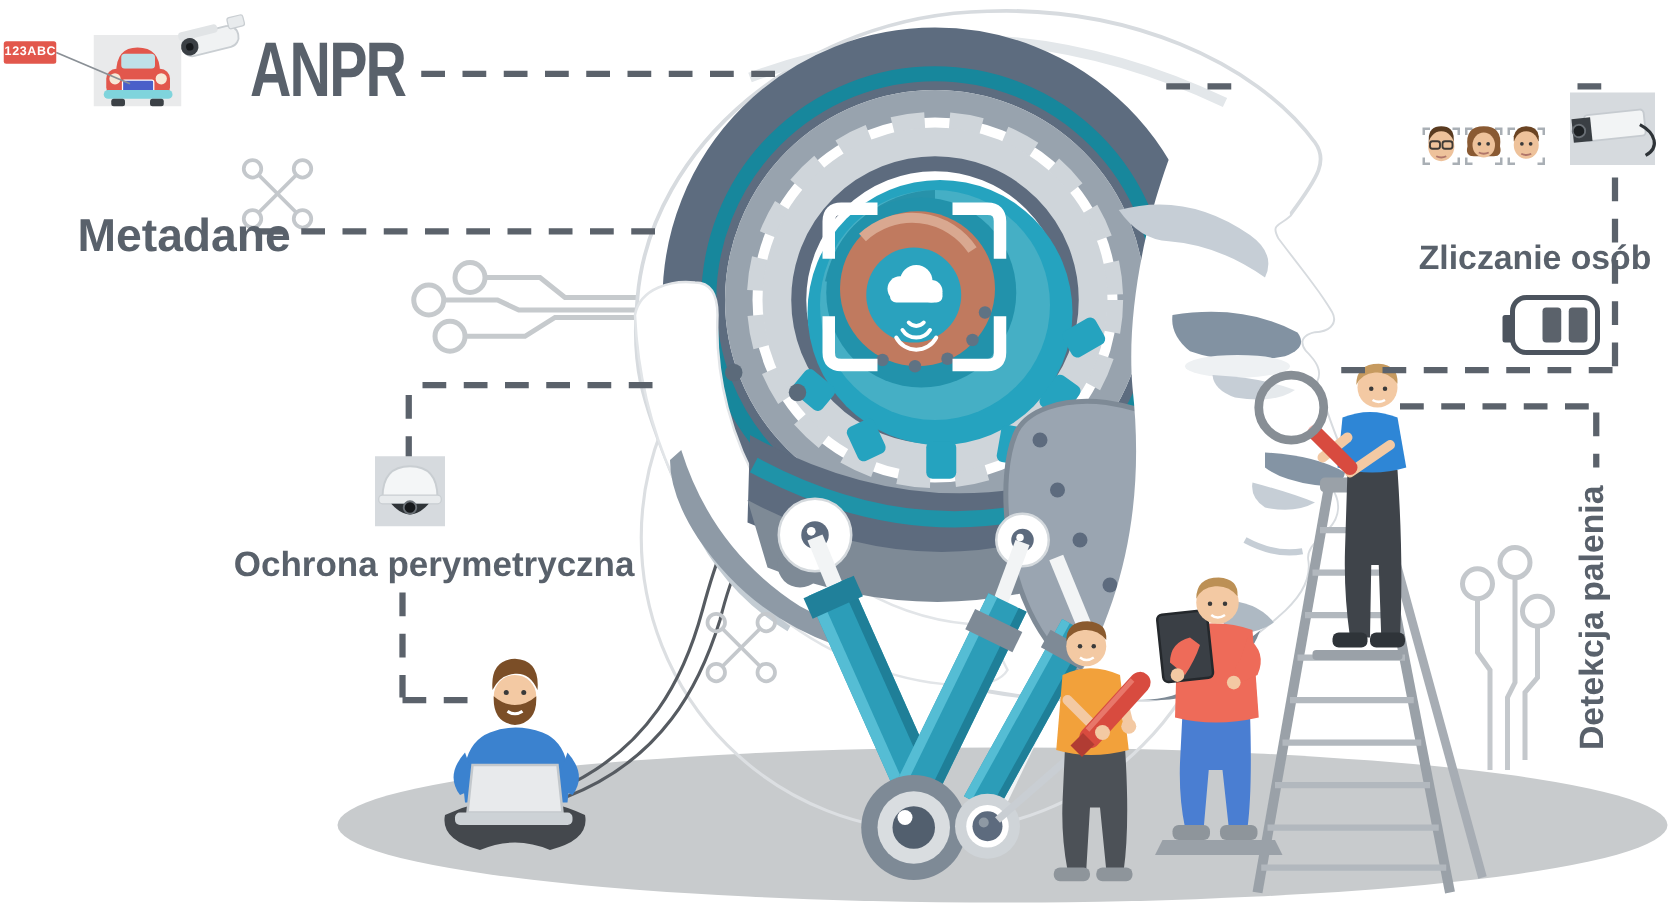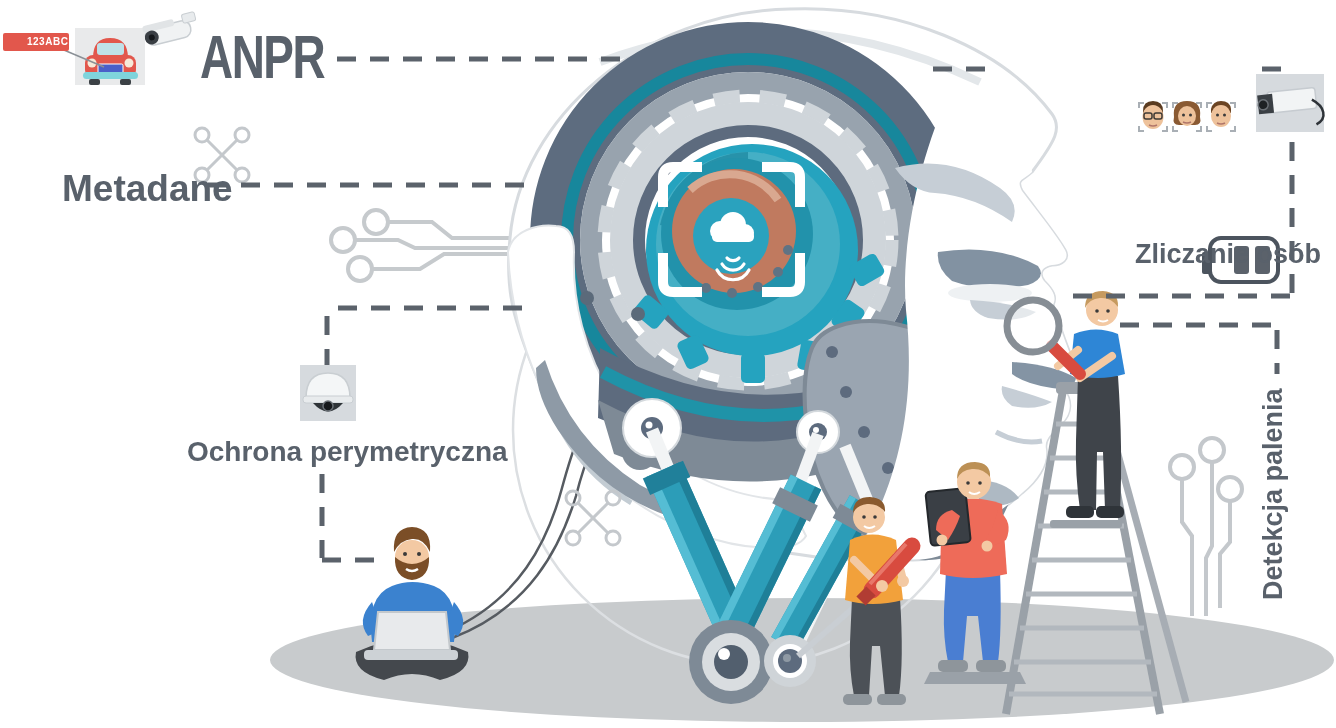--- a/index.html
+++ b/index.html
@@ -4,25 +4,25 @@
 <style>
   html,body{margin:0;padding:0;background:#fff;}
   #stage{position:relative;width:1336px;height:728px;background:#ffffff;overflow:hidden;
          font-family:"Liberation Sans",sans-serif;}
   #scene{position:absolute;left:0;top:0;}
   .lbl{position:absolute;font-weight:bold;color:#59616b;white-space:nowrap;line-height:1;}
   .lbl-anpr{left:200px;top:26px;font-size:62px;letter-spacing:-2px;transform:scaleX(.74);transform-origin:left top;}
   .lbl-meta{left:62px;top:170px;font-size:37px;}
   .lbl-perim{left:187px;top:438px;font-size:28px;}
   .lbl-face{left:991px;top:55px;font-size:26px;}
-  .lbl-count{left:1135px;top:193px;font-size:27px;margin-top:48px;}
+  .lbl-count{left:1135px;top:193px;font-size:27px;}
   .lbl-smoke{left:1260px;top:368px;font-size:27px;writing-mode:vertical-rl;transform:rotate(180deg);height:232px;}
   .plate-tag{position:absolute;left:3px;top:33px;width:42px;height:18px;background:#e2574c;
-             color:#fff;font-size:10px;font-weight:bold;text-align:left;line-height:18px;
-             border-radius:2px;letter-spacing:.5px;padding-left:24px;}
+             color:#fff;font-size:10px;font-weight:bold;text-align:right;line-height:18px;
+             border-radius:2px;letter-spacing:.5px;}
 </style>
 </head>
 <body>
 
 <div id="stage">
 
 <svg id="scene" width="1336" height="728" viewBox="0 0 1336 728">
   <defs>
     <g id="wrench" stroke="#c4c8cc" stroke-width="3" fill="none">
       <line x1="-15" y1="-15" x2="15" y2="15"></line>

